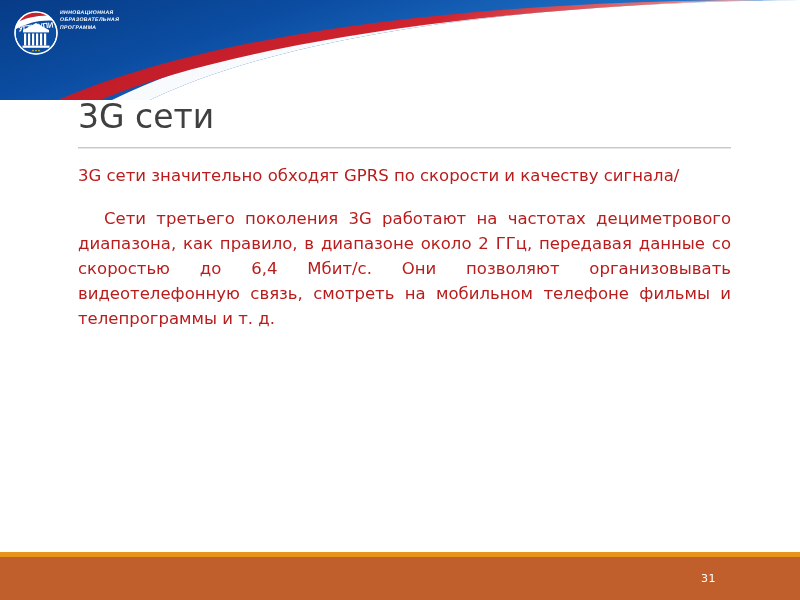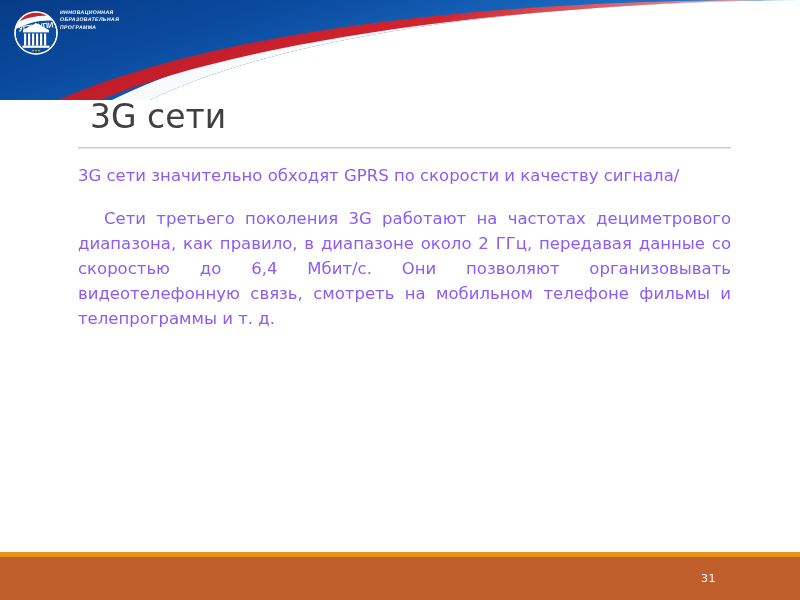--- a/index.html
+++ b/index.html
@@ -57,21 +57,21 @@
     letter-spacing: 0.35px;
     line-height: 7.4px;
     white-space: nowrap;
     transform: skewX(-9deg);
     font-family: "Liberation Sans", sans-serif;
   }
 
   
   .title {
     position: absolute;
-    left: 90px;
+    left: 78px;
     top: 97px;
     font-size: 33px;
     color: #404040;
     font-weight: normal;
     letter-spacing: 0px;
     font-family: "DejaVu Sans", sans-serif;
     margin: 0;
   }
 
   .title-rule {
@@ -87,21 +87,21 @@
   .body-area {
     position: absolute;
     left: 78px;
     top: 163px;
     width: 653px;
   }
   .body-area p {
     margin: 0;
     font-size: 16.5px;
     line-height: 25px;
-    color: #8b5cf6;
+    color: #b91c1c;
     text-align: justify;
     text-justify: inter-word;
     font-family: "DejaVu Sans", sans-serif;
     -webkit-hyphens: none;
     hyphens: none;
   }
   .body-area p.para-first {
     margin-bottom: 18px;
   }
   .body-area p.para-indent {

